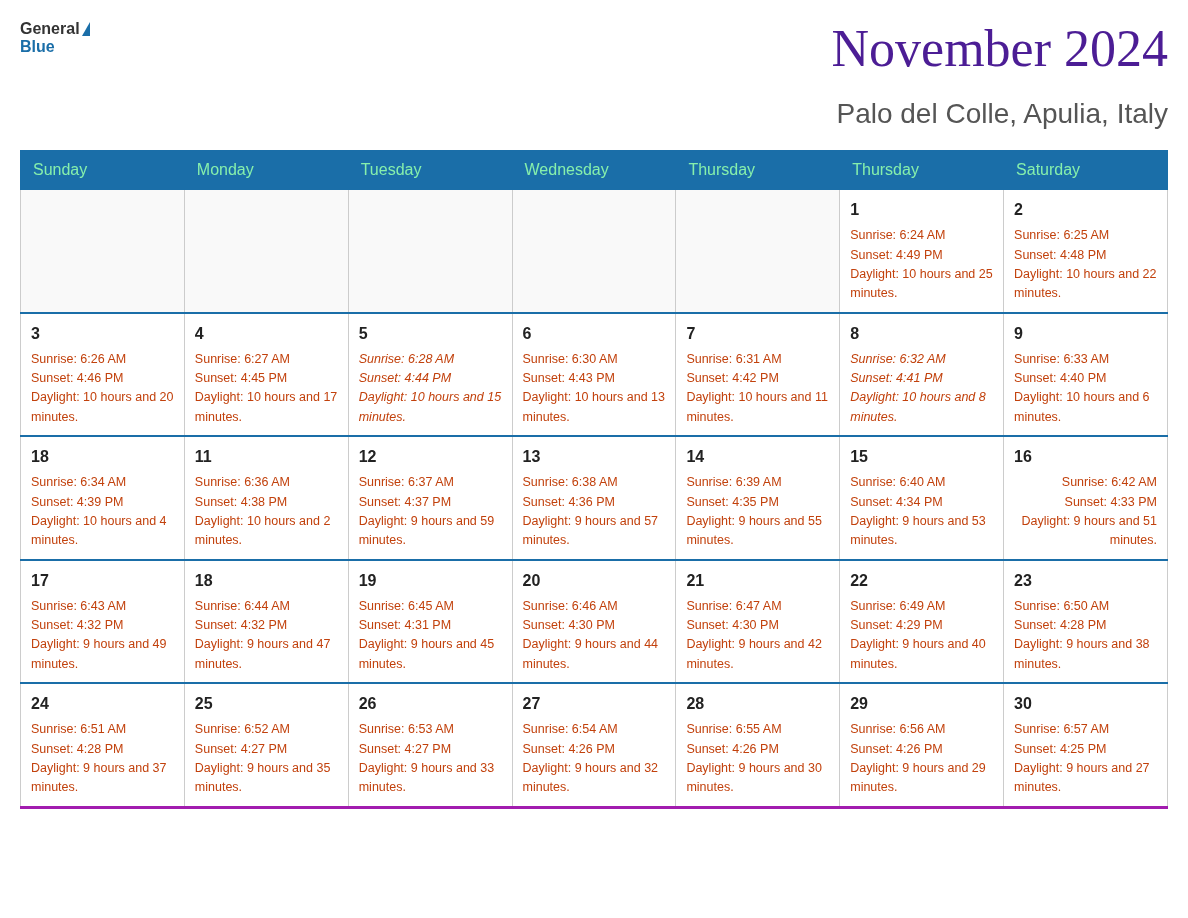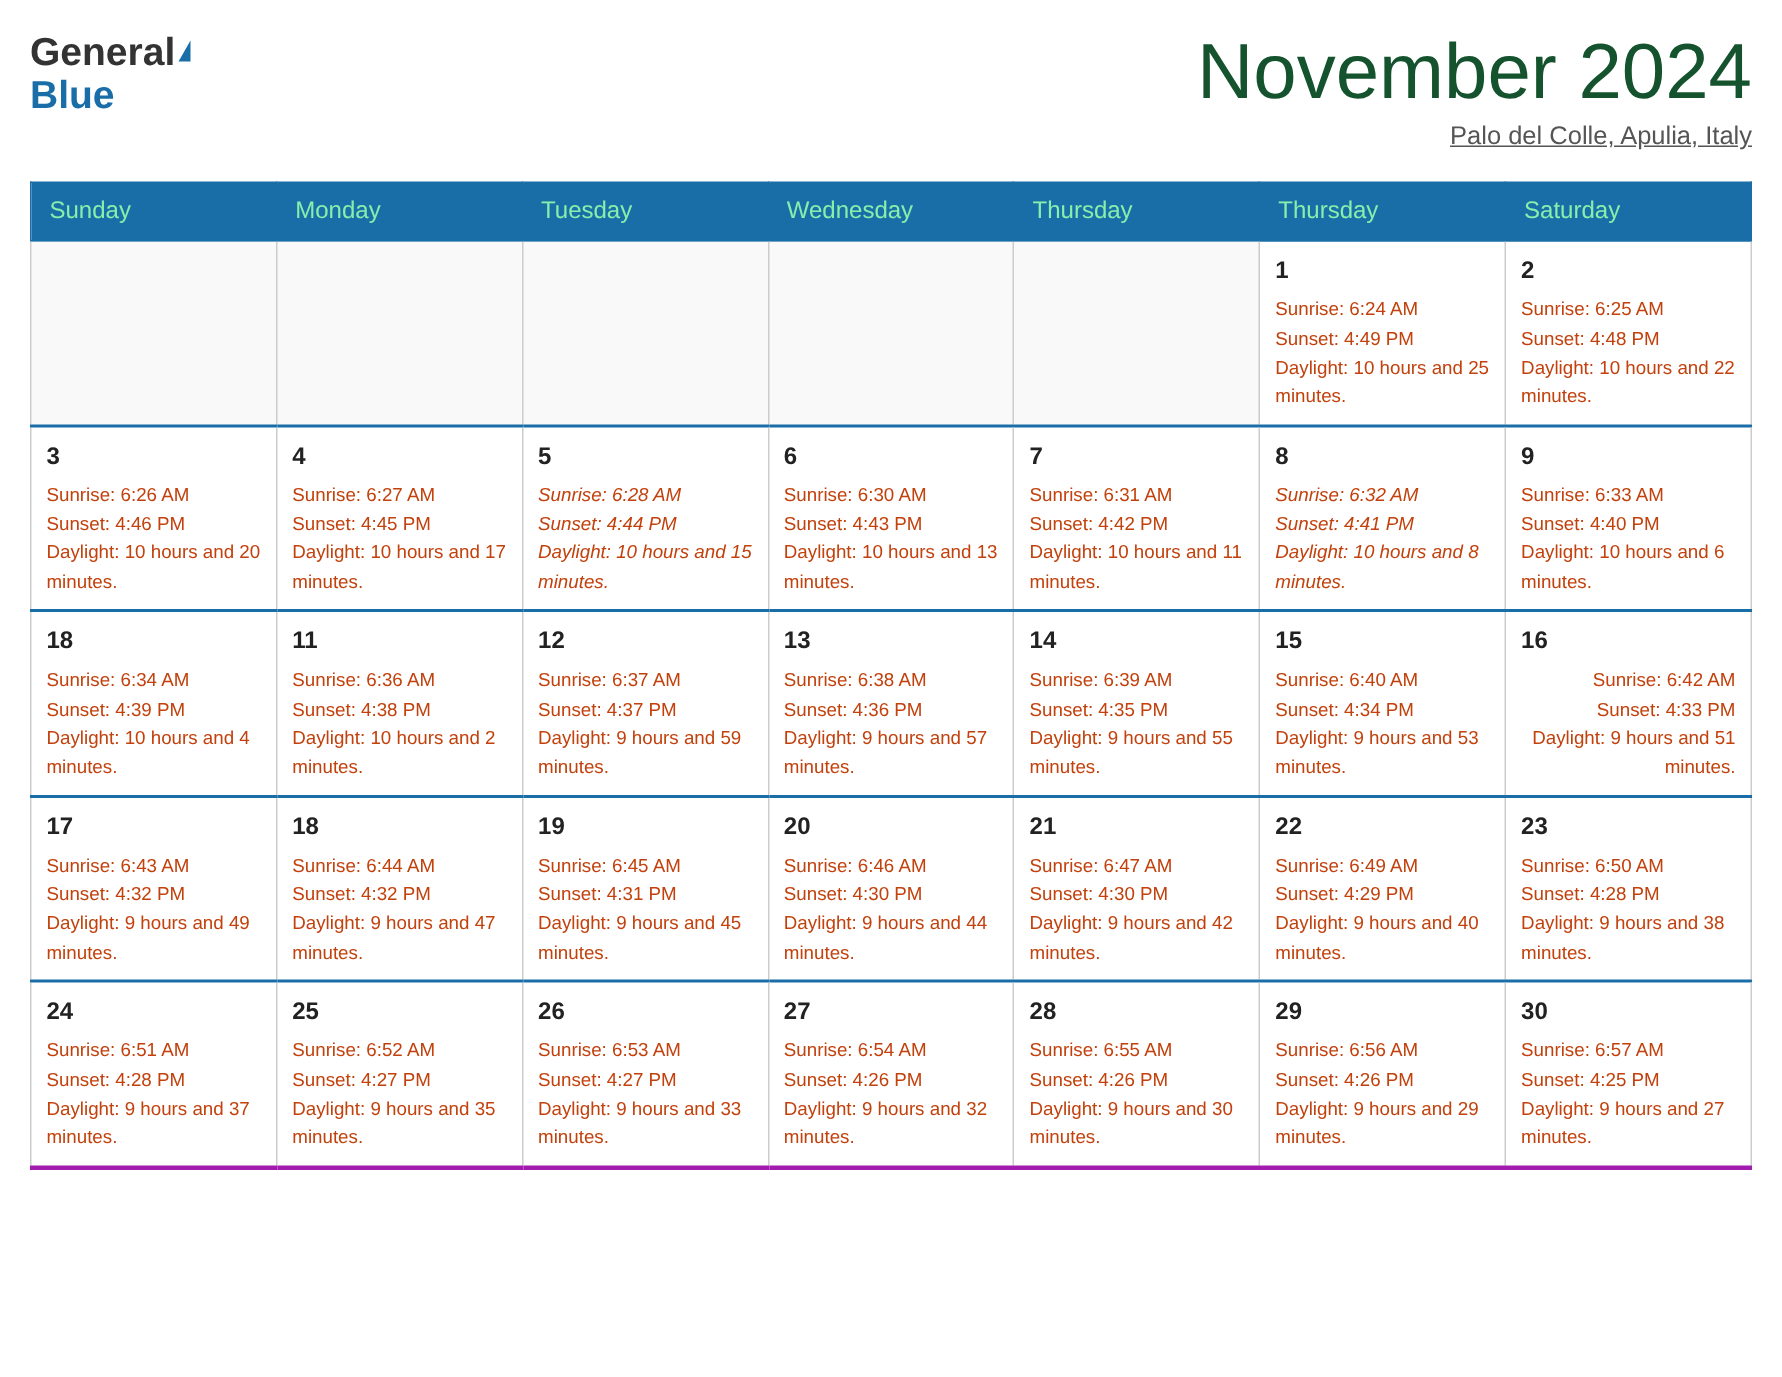--- a/index.html
+++ b/index.html
@@ -13,21 +13,21 @@
     }
     .header {
       display: flex;
       justify-content: space-between;
       align-items: flex-start;
       margin-bottom: 20px;
     }
     .logo {
       display: flex;
       flex-direction: column;
-      font-size: 26px;
+      font-size: 16px;
       font-weight: bold;
       color: #333;
       line-height: 1.1;
     }
     .logo-general { color: #333; }
     .logo-blue { color: #1a6ea8; }
     .logo-triangle {
       display: inline-block;
       width: 0;
       height: 0;
@@ -39,28 +39,28 @@
     .logo-row {
       display: flex;
       align-items: center;
     }
     .title-block {
       text-align: right;
     }
     .month-title {
       font-size: 52px;
       font-weight: normal;
-      color: #14532d;
+      color: #4c1d95;
       line-height: 1.1;
+      font-family: Liberation Serif, serif;
     }
     .location {
-      font-size: 17px;
+      font-size: 28px;
       color: #555;
-      margin-top: 4px;
-      text-decoration: underline;
+      margin-top: 21px;
     }
     .calendar {
       width: 100%;
       border-collapse: collapse;
       border: 1px solid #aaa;
     }
     .calendar th {
       background-color: #1a6ea8;
       color: #86efac;
       font-size: 16px;

